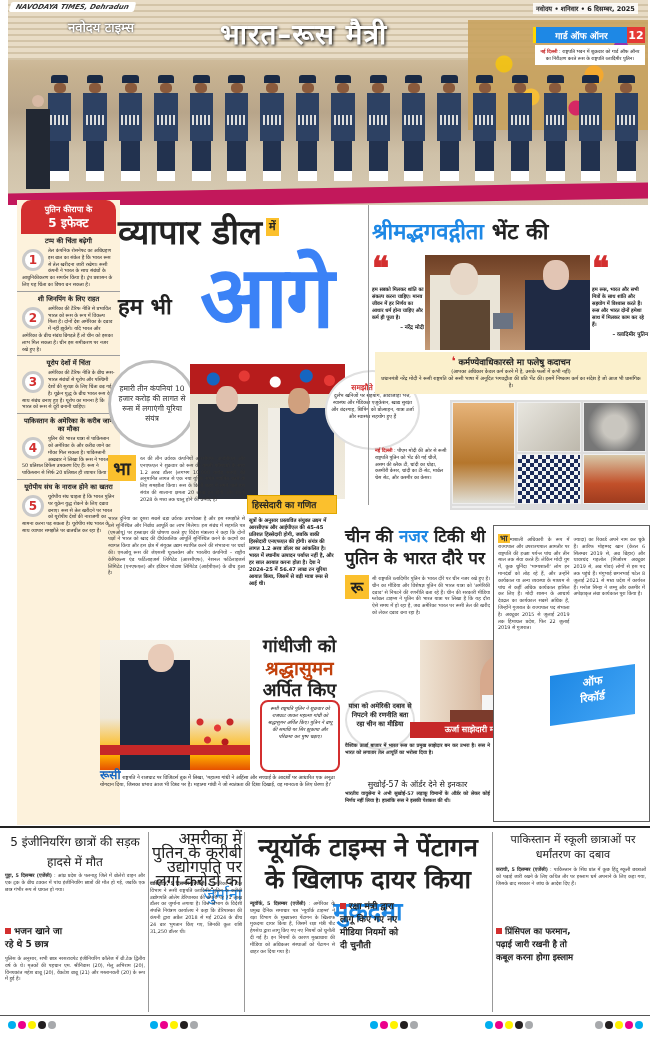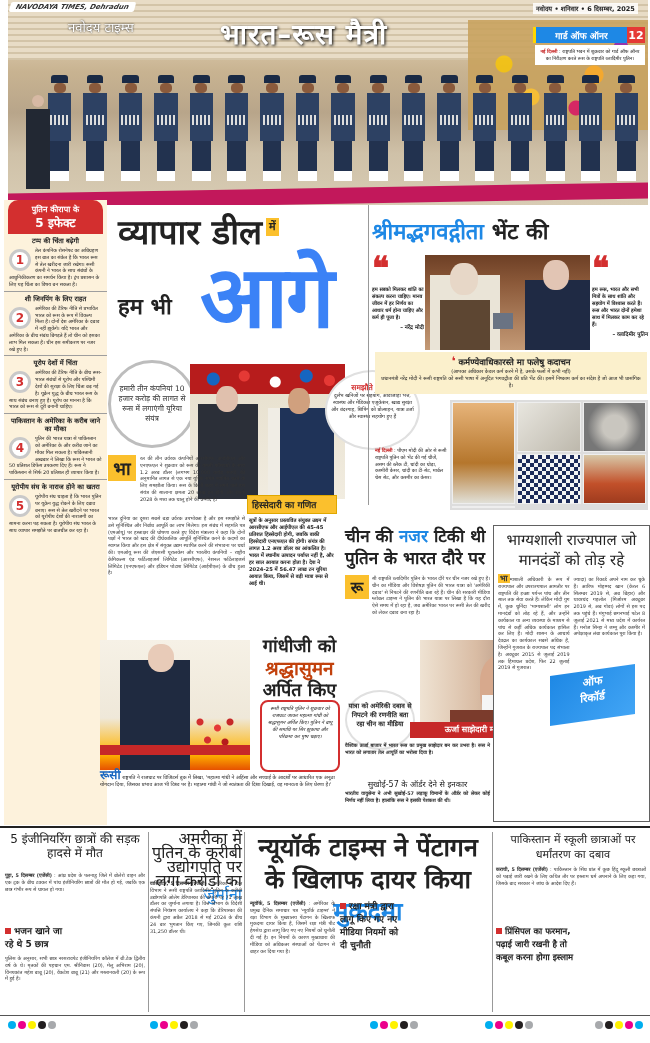--- a/index.html
+++ b/index.html
@@ -14,30 +14,30 @@
 .guard .cap{position:absolute;top:0;left:25%;width:50%;height:8px;background:#1a2a45;border-radius:3px 3px 0 0}
 .guard .face{position:absolute;top:8px;left:32%;width:36%;height:10px;background:#8a5a3c;border-radius:40%}
 .guard .body{position:absolute;top:18px;left:15%;width:70%;height:48px;background:#2d4163}
 .guard .belt{position:absolute;top:40px;left:22%;width:56%;height:10px;background:repeating-linear-gradient(90deg,#ddd 0 2px,#2d4163 2px 4px)}
 .guard .legs{position:absolute;top:66px;left:22%;width:56%;height:32px;background:#22324f}
 .guard .boots{position:absolute;top:96px;left:22%;width:56%;height:10px;background:#fff}
 .putin-walk{position:absolute;left:18px;top:95px;width:24px;height:95px}
 .putin-walk .h{width:12px;height:12px;background:#d7b9a4;border-radius:50%;margin:0 auto}
 .putin-walk .b{width:24px;height:80px;background:#222833;margin-top:2px}
 .top-tag{left:10px;top:2px;background:#fff;padding:1px 6px;font-size:7px;font-style:italic;font-weight:bold;color:#333;transform:skewX(-15deg);border-radius:2px}
-.masthead{left:68px;top:18px;color:#fff;font-size:13px;font-weight:normal;text-shadow:0 0 2px #000}
+.masthead{left:68px;top:18px;color:#fff;font-size:13px;font-weight:bold;text-shadow:0 0 2px #000}
 .date-strip{left:533px;top:3px;font-size:6.5px;color:#222;font-weight:bold;background:rgba(255,255,255,.85);padding:1px 3px}
 .page-title{left:220px;top:14px;font-size:28px;font-weight:bold;color:#fff;text-shadow:1px 1px 3px #000;letter-spacing:1px}
 .goh-box{left:533px;top:27px;width:112px}
 .goh-title{display:flex;height:16px}
 .goh-title .lbl{flex:1;background:#1e88e5;color:#fff;font-size:9px;font-weight:bold;display:flex;align-items:center;justify-content:center;border-left:3px solid #ffd600}
 .goh-title .num{width:18px;background:#e53935;color:#fff;font-weight:bold;font-size:11px;display:flex;align-items:center;justify-content:center}
 .goh-text{background:#fff;padding:3px 4px;font-size:4.8px;line-height:7px;color:#222;text-align:center;margin-top:2px;margin-left:2px}
 .goh-text b{color:#c62828}
-.sidebar{left:4px;top:200px;width:103px;height:625px;background:#fdf2dc}
+.sidebar{left:17px;top:200px;width:103px;height:625px;background:#fdf2dc}
 .sb-head{background:#d32f2f;color:#fff;text-align:center;padding:3px 0;border-radius:10px 10px 0 0;margin:0 4px}
 .sb-head .l1{font-size:8px;font-weight:bold}
 .sb-head .l2{font-size:12px;font-weight:bold}
 .sb-item{padding:3px 5px;border-bottom:1.5px solid #9e9e9e;position:relative}
 .sb-item h4{font-size:6.6px;text-align:center;font-weight:bold;margin-bottom:2px;line-height:8px}
 .sb-item p{font-size:4.9px;line-height:6.8px;color:#222}
 .sb-num{float:left;width:22px;height:22px;border-radius:50%;background:#fff;border:3px solid #c9c9c9;color:#d32f2f;font-weight:bold;font-size:12px;display:flex;align-items:center;justify-content:center;margin:2px 4px 1px 0}
 .main-head{left:118px;top:210px;font-size:34px;font-weight:bold;color:#222;line-height:44px}
 .main-head .men{display:inline-block;background:#fbc02d;font-size:11px;padding:2px 3px;vertical-align:top;margin-top:8px;margin-left:4px;line-height:14px}
 .ham-bhi{left:118px;top:290px;font-size:22px;font-weight:bold;color:#222}
@@ -105,21 +105,21 @@
 .mp-beard{position:absolute;left:62px;top:55px;width:46px;height:30px;background:#f5f5f5;border-radius:0 0 40% 40%}
 .mp-shawl{position:absolute;left:30px;top:70px;width:110px;height:30px;background:#7b3b2c}
 .yatra{left:345px;top:690px;width:70px;height:60px;border-radius:50%;background:#fff;border:2px solid #e0e0e0;text-align:center;font-size:6.5px;font-weight:bold;line-height:9px;padding-top:10px}
 .urja{left:410px;top:722px;width:150px;height:16px;background:#c62828;color:#fff;font-size:8px;font-weight:bold;text-align:center;line-height:16px}
 .rajyapal-box{left:493px;top:525px;width:157px;height:297px;border:1.5px solid #616161;background:#fff;padding:4px}
 .rajyapal-box h3{font-size:15px;font-weight:normal;text-align:center;line-height:20px}
 .cols2{display:flex;gap:4px;margin-top:6px}
 .cols2 .col{flex:1}
 .record{left:550px;top:670px;width:85px;height:50px;background:linear-gradient(135deg,#1e88e5,#42a5f5);transform:skewY(-8deg);color:#fff;font-weight:bold;text-align:center;font-size:11px;line-height:16px;padding-top:4px}
 .b-row{top:832px}
-.b1{left:10px;width:160px;text-align:center;font-size:12px;line-height:14px}
+.b1{left:10px;width:160px;text-align:center;font-size:12px;line-height:20px}
 .b2{left:160px;width:80px;text-align:right;font-size:16px;line-height:14px}
 .b2 .j{color:#1e88e5}
 .b3{left:248px;width:240px;text-align:center;font-size:25px;font-weight:bold;line-height:32px}
 .b3 .m{color:#1e88e5}
 .b4{left:498px;width:150px;text-align:center;font-size:11px;line-height:15px}
 .vline{position:absolute;width:1px;background:#999;border-left:1px dashed #999}
 .hline{position:absolute;height:1.5px;background:#222}
 .sub-red{font-size:9px;font-weight:bold;line-height:13px}
 .sub-red:before{content:"";display:inline-block;width:6px;height:6px;background:#d32f2f;margin-right:3px}
 .reg-dots{display:flex;gap:2px}
@@ -414,21 +414,20 @@
 </div>
 <div class="abs gandhi-head">
   <div class="a">गांधीजी को</div>
   <div class="b">श्रद्धासुमन</div>
   <div class="a">अर्पित किए</div>
 </div>
 <div class="abs gd-cap">रूसी राष्ट्रपति पुतिन ने शुक्रवार को राजघाट जाकर महात्मा गांधी को श्रद्धासुमन अर्पित किए। पुतिन ने बापू की समाधि पर सिर झुकाया और परिक्रमा कर पुष्प चढ़ाए।</div>
 <div class="abs gd-under"><b>रूसी</b> <span>राष्ट्रपति ने राजघाट पर विजिटर्स बुक में लिखा, 'महात्मा गांधी ने अहिंसा और सच्चाई के आदर्शों पर आधारित एक अनूठा योगदान दिया, जिसका प्रभाव आज भी विश्व पर है। महात्मा गांधी ने जो स्वतंत्रता की दिशा दिखाई, वह मानवता के लिए प्रेरणा है।'</span></div>
 
 <div class="abs rajyapal-box">
-  <h3>भाग्यशाली राज्यपाल जो मानदंडों को तोड़ रहे</h3>
   <div class="cols2">
     <div class="col col-text"><b style="background:#fbc02d;padding:0 2px;font-size:8px">भा</b><span>ग्यशाली अधिकारी के रूप में राज्यपाल और उपराज्यपाल आमतौर पर राष्ट्रपति की इच्छा पर्यन्त पांच और तीन साल तक सेवा करते हैं। लेकिन मोदी युग में, कुछ चुनिंदा 'भाग्यशाली' लोग इन मानदंडों को तोड़ रहे हैं, और उन्होंने कार्यकाल या अन्य व्यवस्था के माध्यम से पांच से कहीं अधिक कार्यकाल हासिल कर लिए हैं। मोदी शासन के आचार्य देवव्रत का कार्यकाल सबसे अधिक है, जिन्होंने गुजरात के राज्यपाल पद संभाला है। अक्टूबर 2015 से जुलाई 2019 तक हिमाचल प्रदेश, फिर 22 जुलाई 2019 से गुजरात।</span></div>
     <div class="col col-text">ज्यादा) का रिकार्ड अपने नाम कर चुके हैं। आरिफ मोहम्मद खान (केरल 6 सितम्बर 2019 से, अब बिहार) और थावरचंद गहलोत (मिजोरम अक्टूबर 2019 से, अब गोवा) लोगों से इस पद तक पहुंचे हैं। मंगुभाई छगनभाई पटेल 8 जुलाई 2021 से मध्य प्रदेश में कार्यरत हैं। मनोज सिन्हा ने जम्मू और कश्मीर में अपेक्षाकृत लंबा कार्यकाल पूरा किया है।</div>
   </div>
 </div>
 <div class="abs record">
   <div>ऑफ</div>
   <div>रिकॉर्ड</div>
 </div>
 

